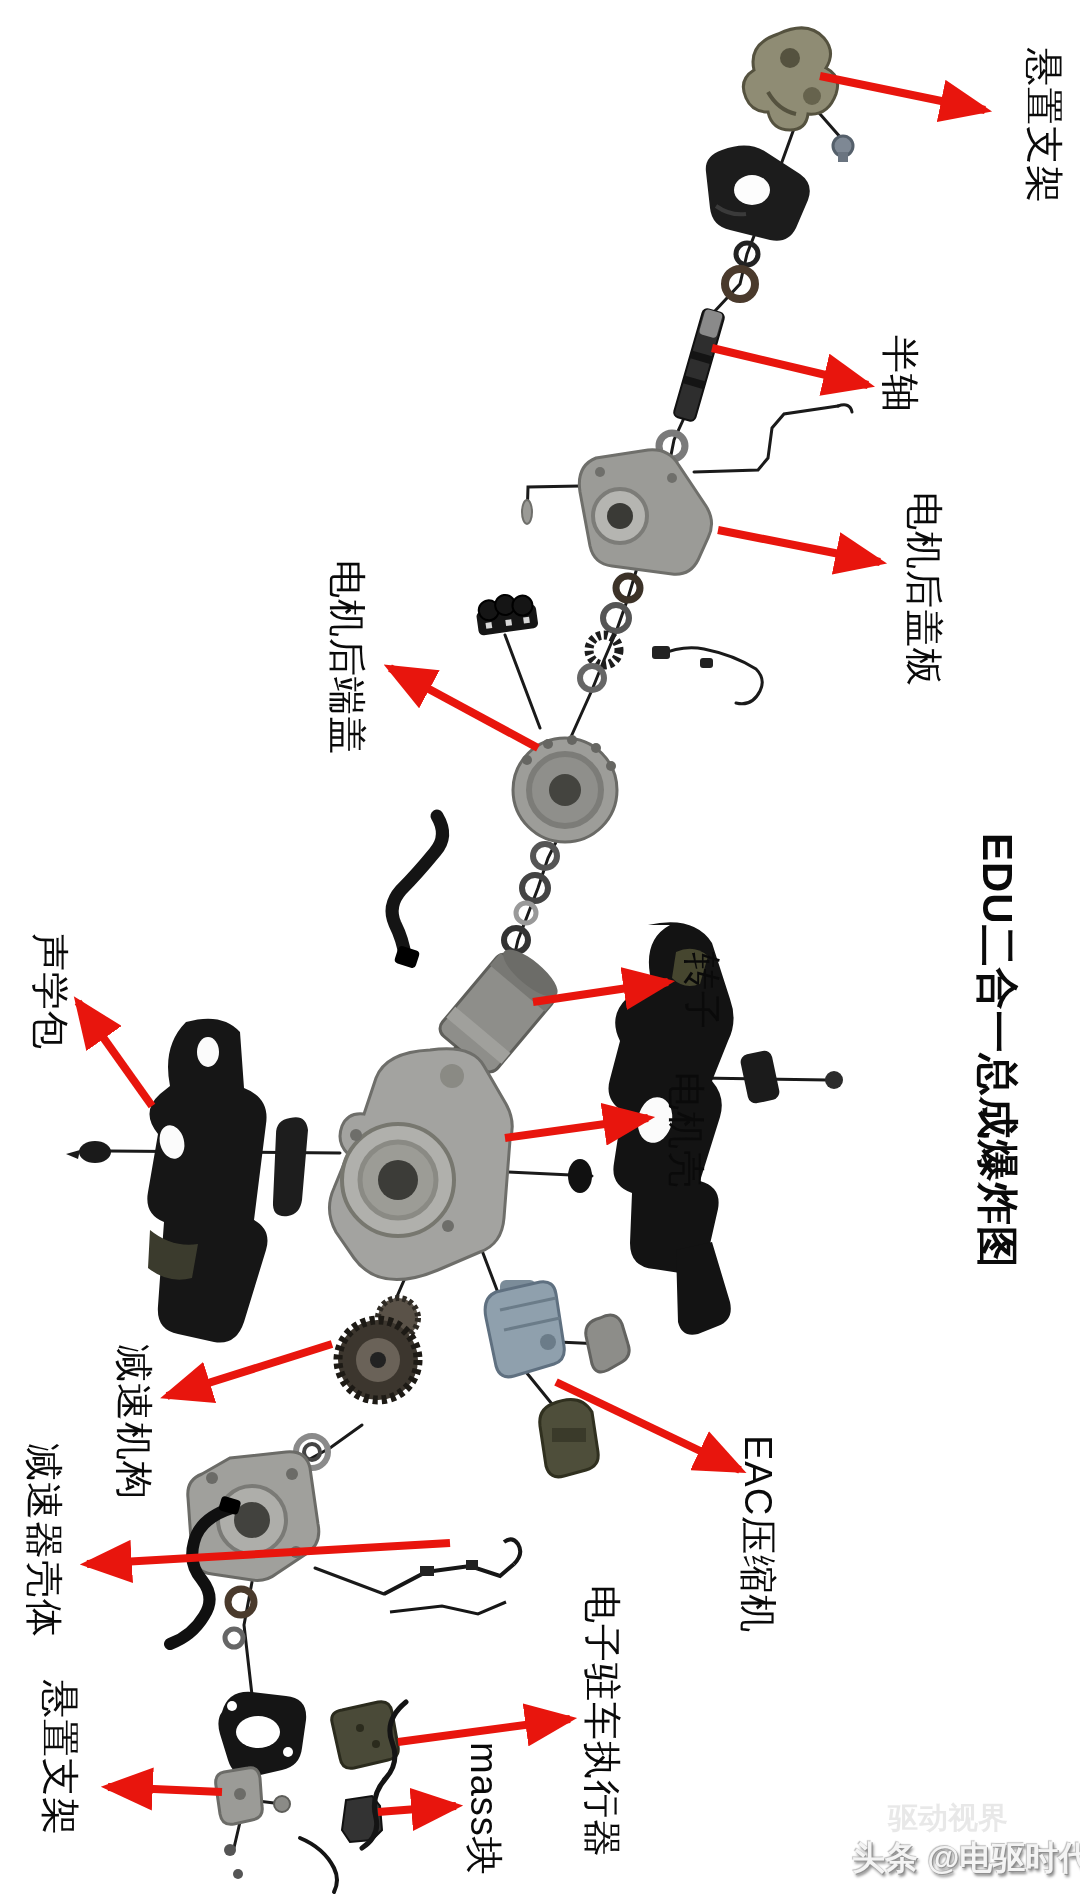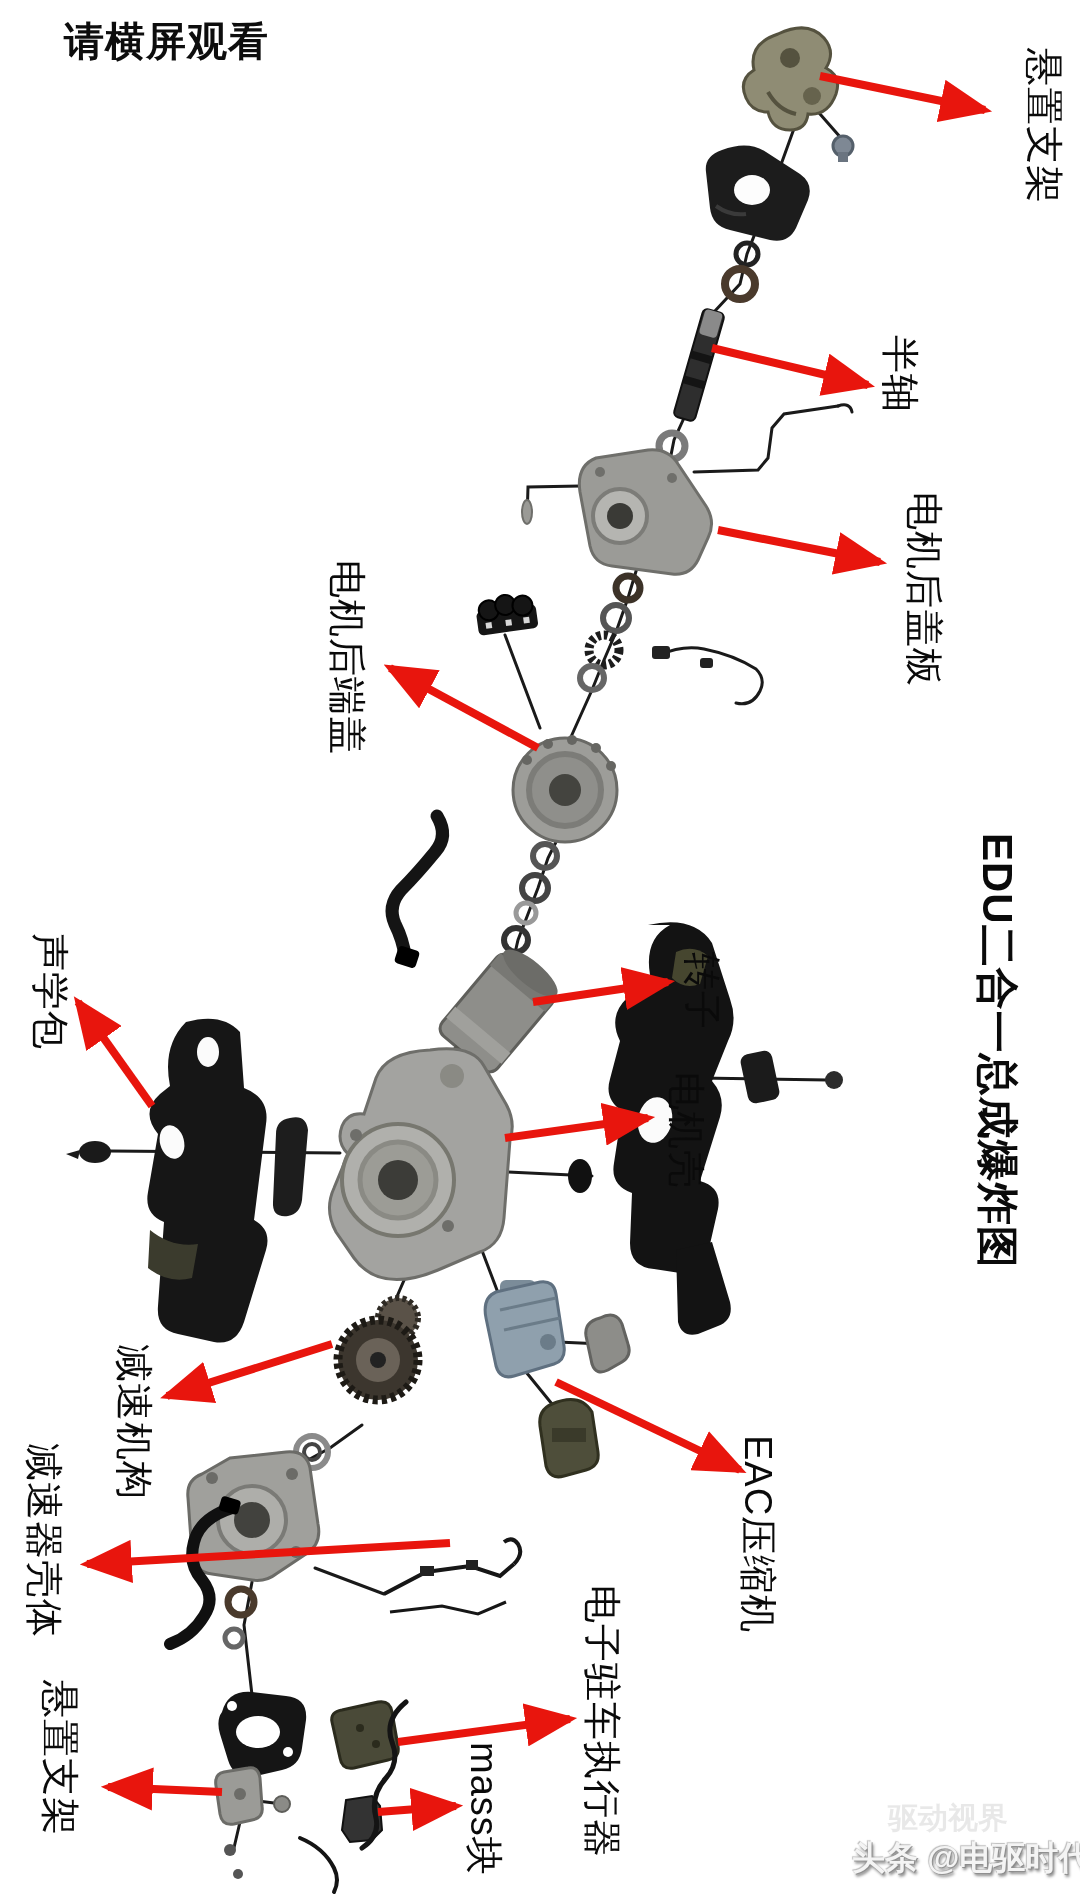--- a/index.html
+++ b/index.html
@@ -279,21 +279,20 @@
     <line x1="505" y1="1138" x2="648" y2="1118" marker-end="url(#ah)"></line>
     <line x1="332" y1="1344" x2="167" y2="1396" marker-end="url(#ah)"></line>
     <line x1="450" y1="1543" x2="87" y2="1564" marker-end="url(#ah)"></line>
     <line x1="556" y1="1382" x2="740" y2="1470" marker-end="url(#ah)"></line>
     <line x1="398" y1="1742" x2="570" y2="1719" marker-end="url(#ah)"></line>
     <line x1="378" y1="1812" x2="456" y2="1806" marker-end="url(#ah)"></line>
     <line x1="222" y1="1792" x2="108" y2="1787" marker-end="url(#ah)"></line>
   </g>
 </svg>
 
-<div class="heading">请横屏观看</div>
 
 <div class="rlabel" style="left:1066px;top:48px;">悬置支架</div>
 <div class="rlabel" style="left:922px;top:335px;">半轴</div>
 <div class="rlabel" style="left:946px;top:492px;">电机后盖板</div>
 <div class="rlabel" style="left:369px;top:560px;">电机后端盖</div>
 <div class="rlabel title" style="left:1022px;top:833px;">EDU二合一总成爆炸图</div>
 <div class="rlabel" style="left:72px;top:933px;">声学包</div>
 <div class="rlabel" style="left:724px;top:952px;">转子</div>
 <div class="rlabel" style="left:708px;top:1072px;">电机壳</div>
 <div class="rlabel" style="left:156px;top:1344px;">减速机构</div>

